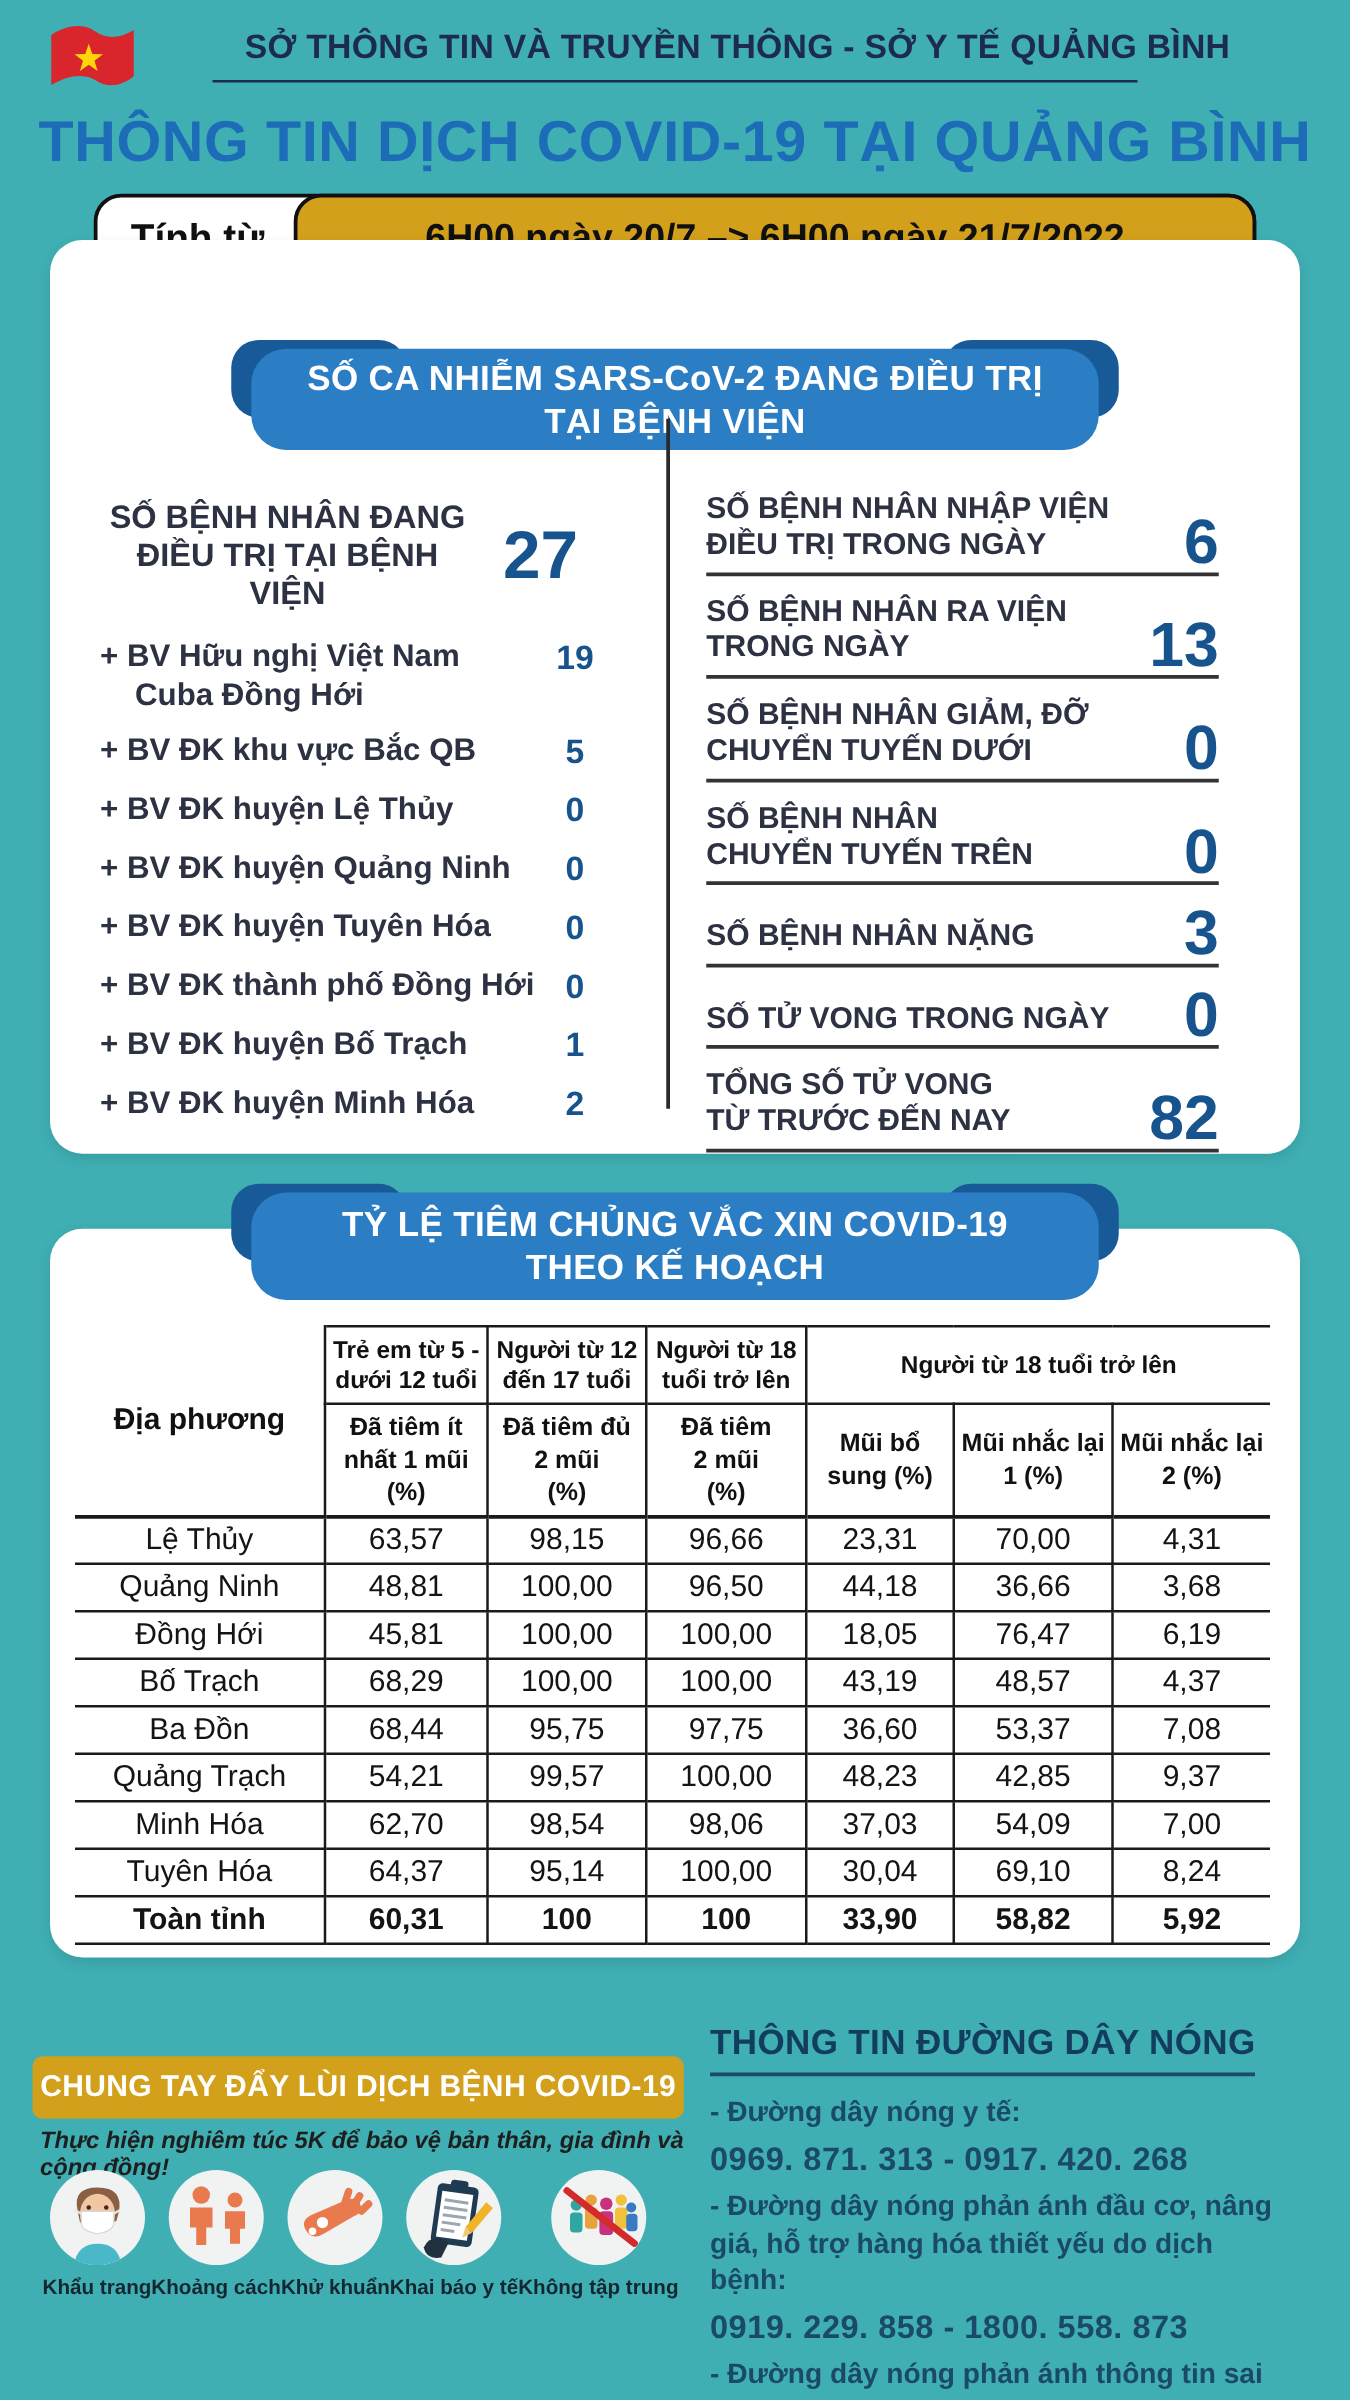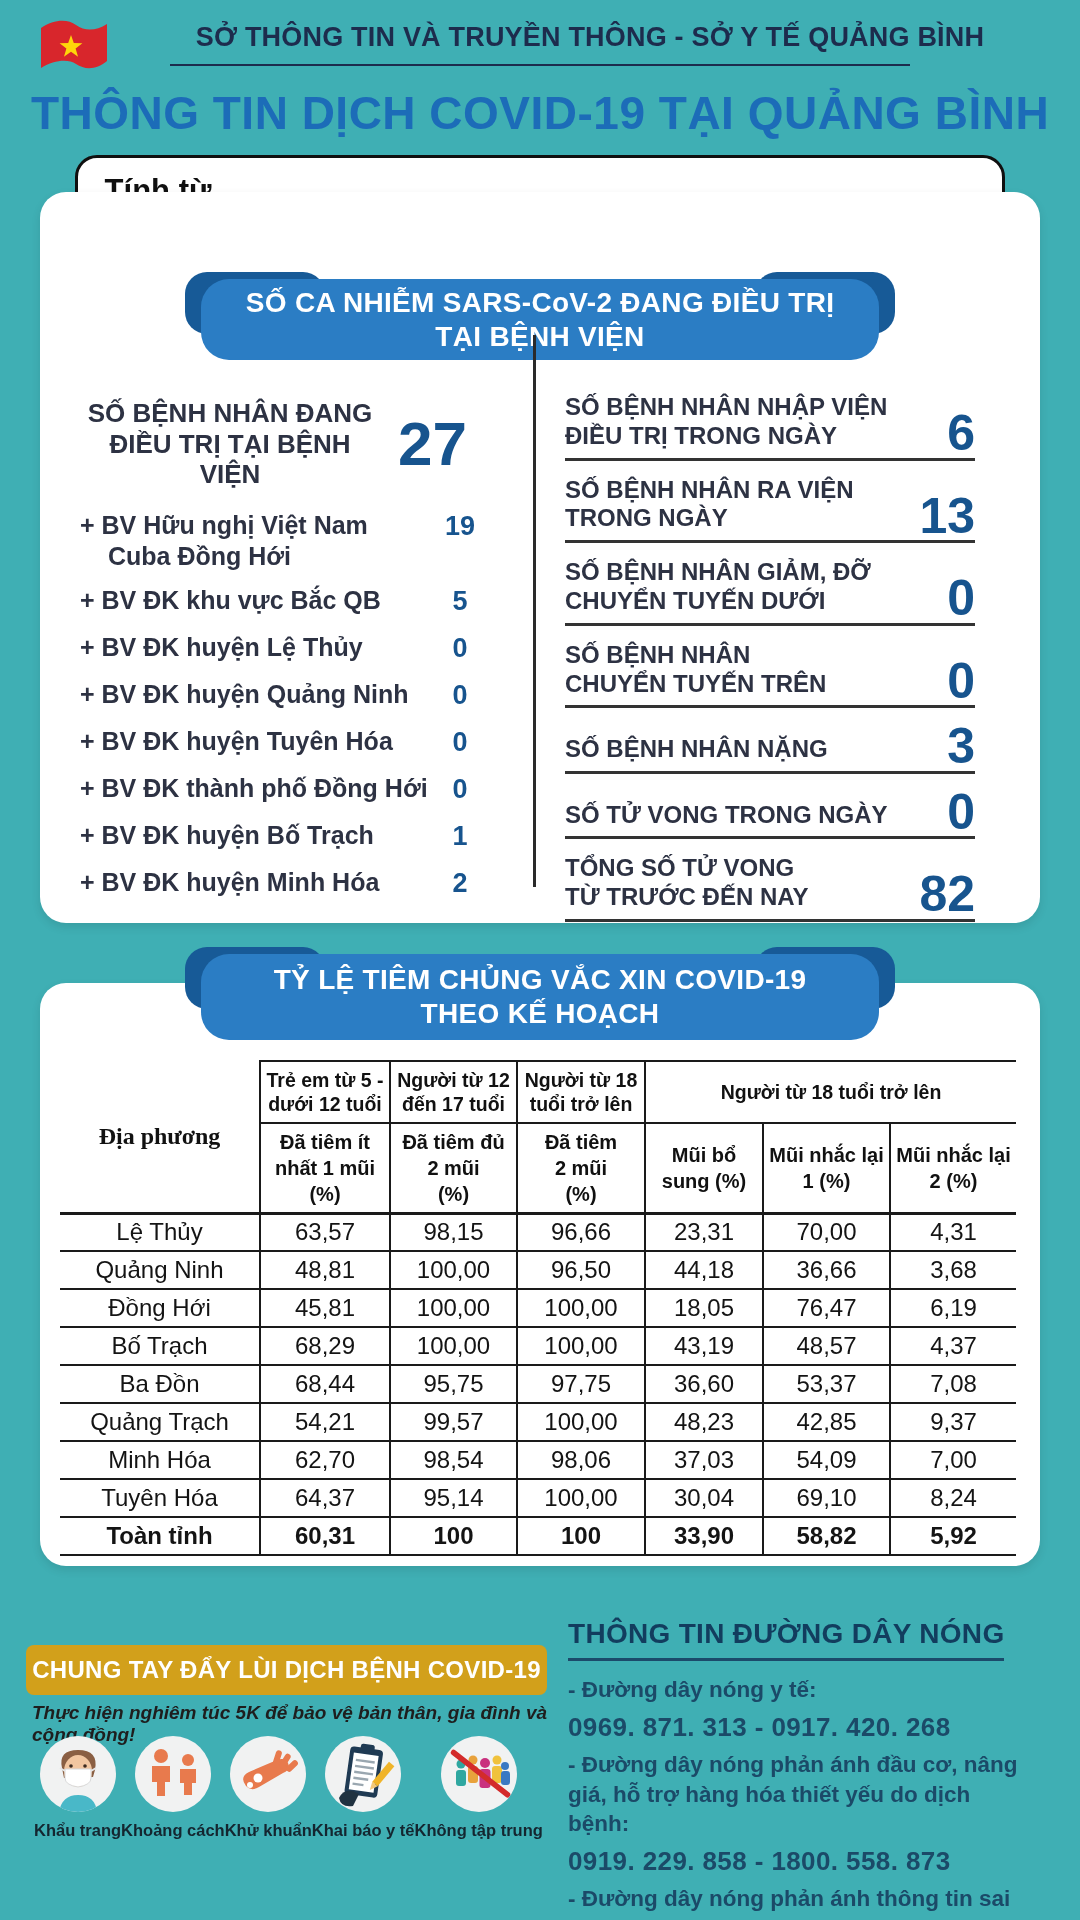--- a/index.html
+++ b/index.html
@@ -44,21 +44,21 @@
   .ribbon .wing-l{left:0;} .ribbon .wing-r{right:0;}
   .ribbon .rbody{position:absolute;left:16px;right:16px;top:7px;bottom:0;background:var(--banner-blue);
         border-radius:28px;display:flex;flex-direction:column;align-items:center;justify-content:center;}
   .ribbon .rline{color:#fff;font-weight:800;font-size:28px;line-height:1.2;letter-spacing:.3px;text-align:left;}
 
   
   .left-col{position:absolute;left:80px;top:398px;width:405px;}
   .t-row{display:flex;align-items:center;margin-bottom:20px;}
   .t-label{width:300px;text-align:center;font-size:26px;font-weight:800;color:var(--dark-text);
         line-height:1.18;white-space:pre-line;}
-  .t-num{flex:1;text-align:center;font-size:62px;font-weight:800;color:var(--num-blue);line-height:1;}
+  .t-num{flex:1;text-align:center;font-size:54px;font-weight:800;color:var(--num-blue);line-height:1;}
   .h-row{display:flex;align-items:flex-start;margin-bottom:14px;}
   .h-label{flex:1;font-size:25px;font-weight:800;color:var(--dark-text);line-height:1.22;
         white-space:pre-line;padding-left:28px;text-indent:-28px;}
   .h-num{width:50px;text-align:center;font-size:27px;font-weight:800;color:var(--num-blue);line-height:1.22;}
 
   .col-divider{position:absolute;left:533px;top:335px;height:552px;width:0;border-left:3px solid #2a2a2a;}
 
   .right-col{position:absolute;left:565px;top:393px;width:410px;}
   .stat-row{display:flex;align-items:flex-end;border-bottom:3px solid #333;margin-bottom:15px;}
   .s-label{flex:1;font-size:24px;font-weight:800;color:var(--dark-text);line-height:1.2;
@@ -66,21 +66,21 @@
   .s-num{min-width:70px;text-align:right;font-size:50px;font-weight:800;color:var(--num-blue);line-height:.95;}
 
   
   #vax-table{position:absolute;left:60px;top:1060px;width:956px;border-collapse:collapse;table-layout:fixed;}
   #vax-table th,#vax-table td{border:2px solid var(--table-line);box-sizing:border-box;padding:2px 2px;}
   #vax-table th{font-weight:700;color:#111;white-space:pre-line;text-align:center;vertical-align:middle;}
   .th-corner{border-top:none!important;border-left:none!important;font-size:24px;}
   .th-group{font-size:19.5px;height:62px;line-height:1.25;}
   .th-sub{font-size:20px;height:90px;line-height:1.3;}
   #vax-table thead tr:last-child th{border-bottom:3px solid var(--table-line);}
-  #vax-table thead tr:first-child .th-corner{border-bottom:3px solid var(--table-line);font-family:Liberation Serif, serif;}
+  #vax-table thead tr:first-child .th-corner{border-bottom:3px solid var(--table-line);}
   #vax-table td{height:38px;text-align:center;font-size:24px;color:#141414;}
   #vax-table td:first-child{border-left:none;}
   #vax-table td:last-child,#vax-table th:last-child{border-right:none;}
   .row-total td{color:var(--num-blue);font-weight:800;}
 
   
   .campaign{position:absolute;left:26px;top:1645px;width:521px;height:50px;background:var(--gold);
         border-radius:8px;display:flex;align-items:center;justify-content:center;
         color:#fff;font-size:24px;font-weight:800;letter-spacing:.3px;}
   .slogan{position:absolute;left:32px;top:1702px;width:522px;text-align:left;font-style:italic;
@@ -110,20 +110,21 @@
       <path d="M3 12 C 16 3, 30 3, 38 9 C 47 15.5, 58 15, 69 8 L69 45 C 58 54, 47 54, 38 48 C 30 42.5, 16 44, 3 52 Z" fill="#d8262c"></path>
       <polygon points="33,19 35.8,27.1 44.4,27.3 37.6,32.5 40.05,40.7 33,35.8 25.95,40.7 28.4,32.5 21.6,27.3 30.2,27.1" fill="#ffd60a"></polygon>
     </svg>
   </div>
   <div class="agency">SỞ THÔNG TIN VÀ TRUYỀN THÔNG - SỞ Y TẾ QUẢNG BÌNH</div>
   <div class="agency-underline"></div>
   <div class="page-title">THÔNG TIN DỊCH COVID-19 TẠI QUẢNG BÌNH</div>
 
   <div class="date-wrap">
     <div class="date-label">Tính từ</div>
+    <div class="date-value">6H00 ngày 20/7 –&gt; 6H00 ngày 21/7/2022</div>
   </div>
 
   <div class="card" id="card-treatment"></div>
 
   <div class="ribbon" id="ribbon-treatment">
     <div class="wing wing-l"></div>
     <div class="wing wing-r"></div>
     <div class="rbody">
       <div class="rline">SỐ CA NHIỄM SARS-CoV-2 ĐANG ĐIỀU TRỊ</div>
       <div class="rline">TẠI BỆNH VIỆN</div>

